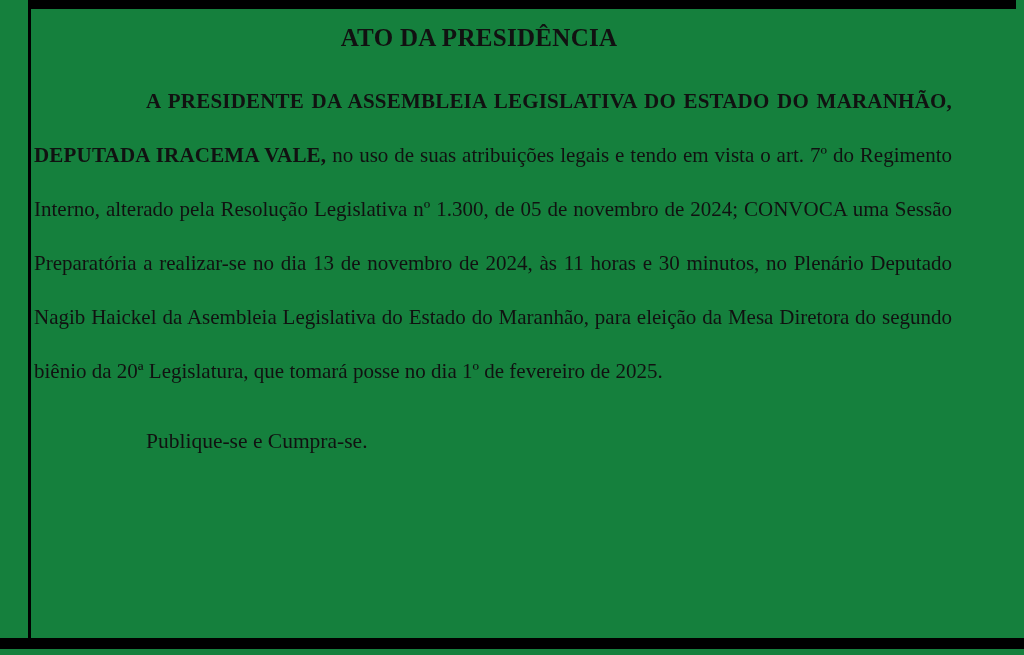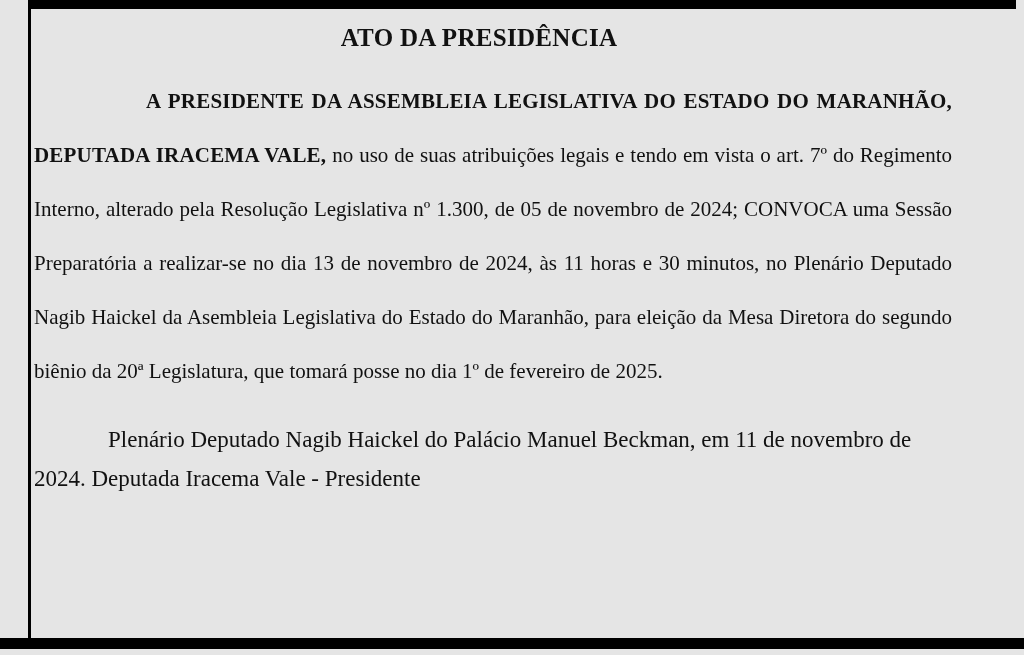--- a/index.html
+++ b/index.html
@@ -12,21 +12,21 @@
     height: 655px;
     font-family: "Liberation Serif", serif;
     color: #111111;
     overflow: hidden;
   }
 
   .page {
     position: relative;
     width: 1024px;
     height: 655px;
-    background: #e5e5e5;
+    background: #15803d;
     box-sizing: border-box;
   }
 
   
   .rule-top {
     position: absolute;
     left: 30px;
     right: 8px;
     top: 0px;
     height: 9px;
@@ -106,19 +106,19 @@
 
   <div class="rule-top"></div>
   <div class="rule-left"></div>
 
   <div class="content">
 
     <h1 class="doc-title">ATO DA PRESIDÊNCIA</h1>
 
     <p class="body-par indent-first"><span class="lead">A PRESIDENTE DA ASSEMBLEIA LEGISLATIVA DO ESTADO DO MARANHÃO, DEPUTADA IRACEMA VALE,</span><span> no uso de suas atribuições legais e tendo em vista o art. 7º do Regimento Interno, alterado pela Resolução Legislativa nº 1.300, de 05 de novembro de 2024; CONVOCA uma Sessão Preparatória a realizar-se no dia 13 de novembro de 2024, às 11 horas e 30 minutos, no Plenário Deputado Nagib Haickel da Asembleia Legislativa do Estado do Maranhão, para eleição da Mesa Diretora do segundo biênio da 20ª Legislatura, que tomará posse no dia 1º de fevereiro de 2025.</span></p>
 
+    <p class="publique">Publique-se e Cumpra-se.</p>
 
-    <p class="closing">Plenário Deputado Nagib Haickel do Palácio Manuel Beckman, em 11 de novembro de 2024. Deputada Iracema Vale - Presidente</p>
 
   </div>
 
   <div class="rule-bottom"></div>
 </div>
 
 </body></html>

